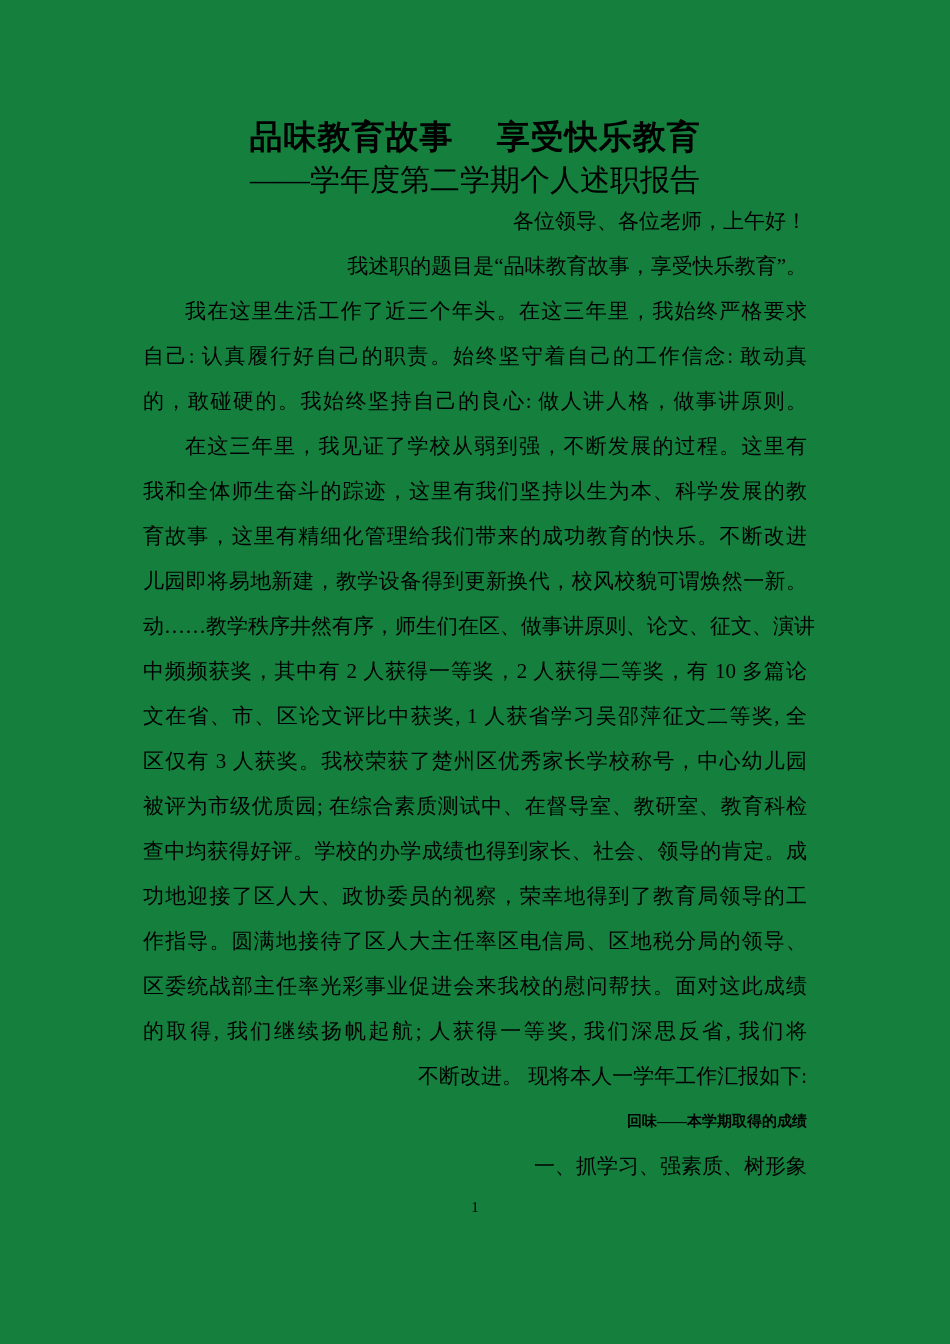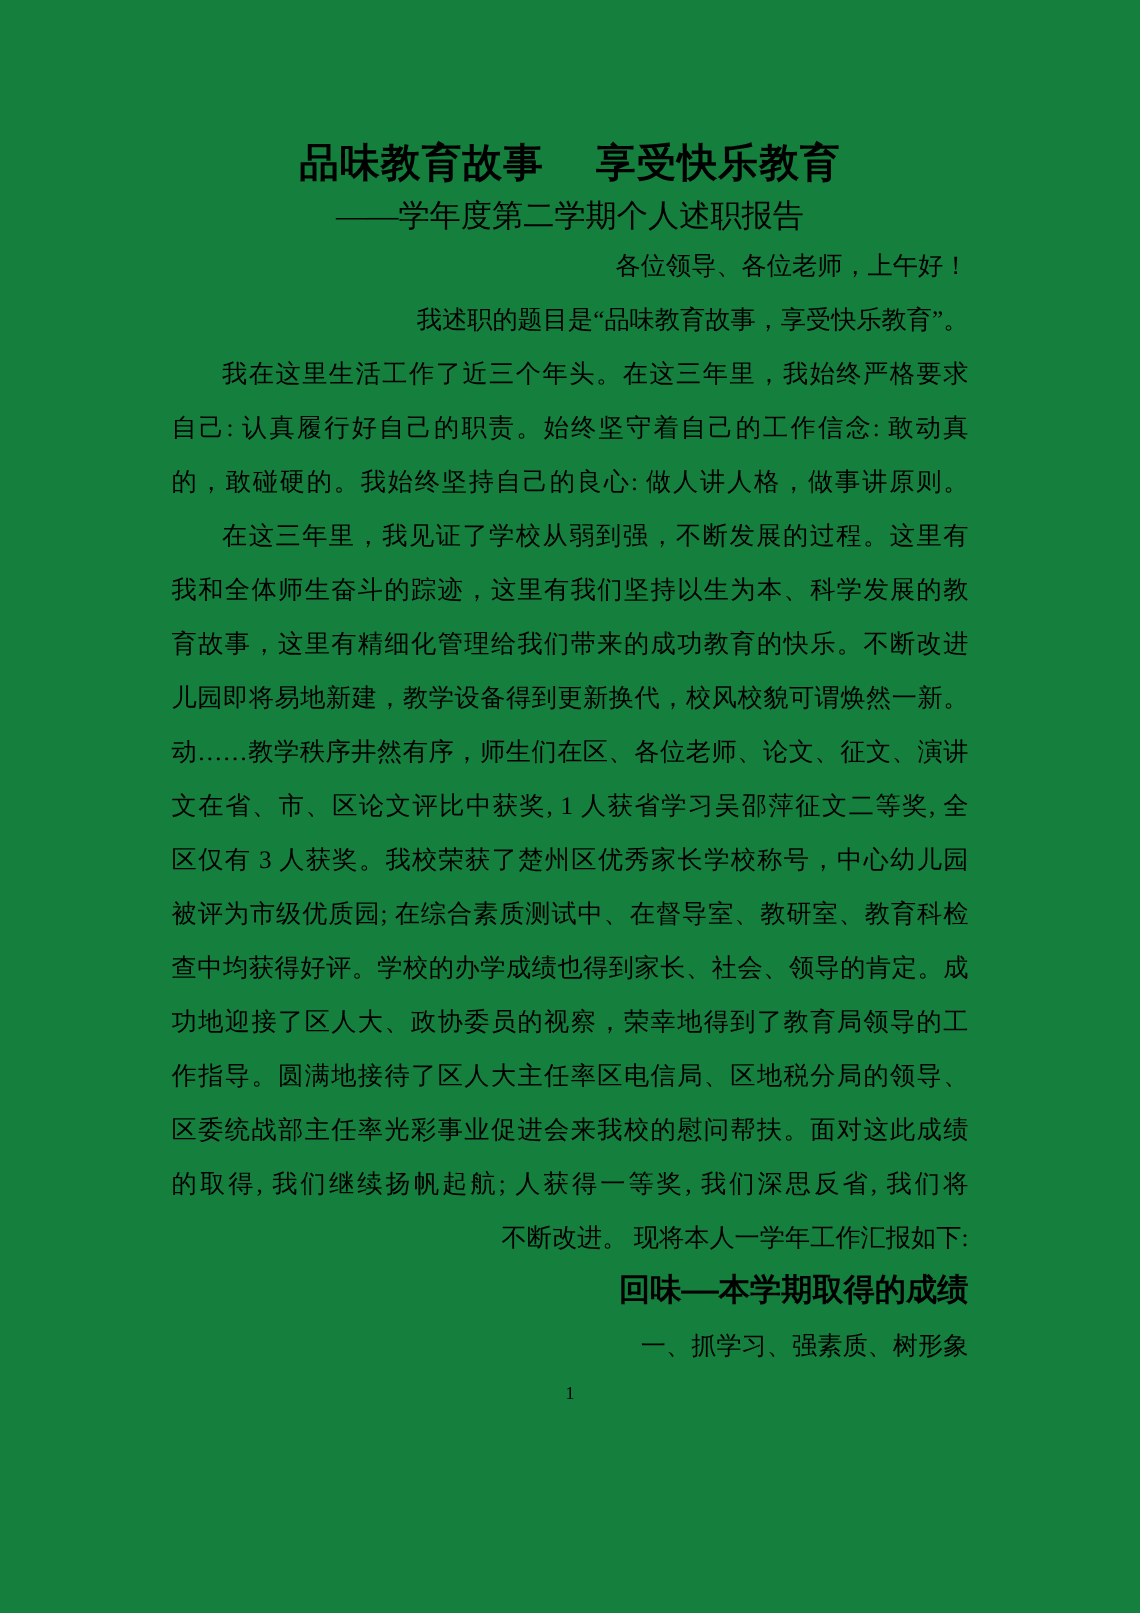--- a/index.html
+++ b/index.html
@@ -17,42 +17,42 @@
     padding-top:113px;
     text-align:center;
     font-size:33px;
     font-weight:bold;
     line-height:48px;
     letter-spacing:1px;
     white-space:pre;
   }
   .subtitle {
     text-align:center;
-    font-size:26px;
+    font-size:30px;
     line-height:38px;
   }
   .doc-body { padding:0 143px; }
   .line {
     font-size:21px;
     line-height:45px;
     height:45px;
     white-space:nowrap;
     overflow:visible;
     text-align:right;
   }
   .line.fill {
     text-align:justify;
     text-align-last:justify;
     text-justify:inter-character;
   }
   .line.indent { text-indent:42px; }
   .line.head {
-    font-family:Liberation Mono, monospace;
+    font-family:Liberation Serif, serif;
     font-weight:bold;
-    font-size:26px;
+    font-size:15px;
     margin-left:40px;
   }
   .pageno {
     text-align:center;
     font-size:15px;
     line-height:20px;
     margin-top:8px;
   }
 </style>
 </head>
@@ -64,21 +64,22 @@
   <div class="doc-body" id="doc-body">
       <div class="line">各位领导、各位老师，上午好！</div>
       <div class="line indent">我述职的题目是“品味教育故事，享受快乐教育”。</div>
       <div class="line indent fill">我在这里生活工作了近三个年头。在这三年里，我始终严格要求</div>
       <div class="line fill">自己: 认真履行好自己的职责。始终坚守着自己的工作信念: 敢动真</div>
       <div class="line fill">的，敢碰硬的。我始终坚持自己的良心: 做人讲人格，做事讲原则。</div>
       <div class="line indent fill">在这三年里，我见证了学校从弱到强，不断发展的过程。这里有</div>
       <div class="line fill">我和全体师生奋斗的踪迹，这里有我们坚持以生为本、科学发展的教</div>
       <div class="line fill">育故事，这里有精细化管理给我们带来的成功教育的快乐。不断改进</div>
       <div class="line fill">儿园即将易地新建，教学设备得到更新换代，校风校貌可谓焕然一新。</div>
-      <div class="line fill">动……教学秩序井然有序，师生们在区、各位老师、论文、征文、演讲</div>
+      <div class="line fill">动……教学秩序井然有序，师生们在区、做事讲原则、论文、征文、演讲</div>
+      <div class="line fill">中频频获奖，其中有 2 人获得一等奖，2 人获得二等奖，有 10 多篇论</div>
       <div class="line fill">文在省、市、区论文评比中获奖, 1 人获省学习吴邵萍征文二等奖, 全</div>
       <div class="line fill">区仅有 3 人获奖。我校荣获了楚州区优秀家长学校称号，中心幼儿园</div>
       <div class="line fill">被评为市级优质园; 在综合素质测试中、在督导室、教研室、教育科检</div>
       <div class="line fill">查中均获得好评。学校的办学成绩也得到家长、社会、领导的肯定。成</div>
       <div class="line fill">功地迎接了区人大、政协委员的视察，荣幸地得到了教育局领导的工</div>
       <div class="line fill">作指导。圆满地接待了区人大主任率区电信局、区地税分局的领导、</div>
       <div class="line fill">区委统战部主任率光彩事业促进会来我校的慰问帮扶。面对这此成绩</div>
       <div class="line fill">的取得, 我们继续扬帆起航; 人获得一等奖, 我们深思反省, 我们将</div>
       <div class="line">不断改进。 现将本人一学年工作汇报如下:</div>
       <div class="line head">回味——本学期取得的成绩</div>

